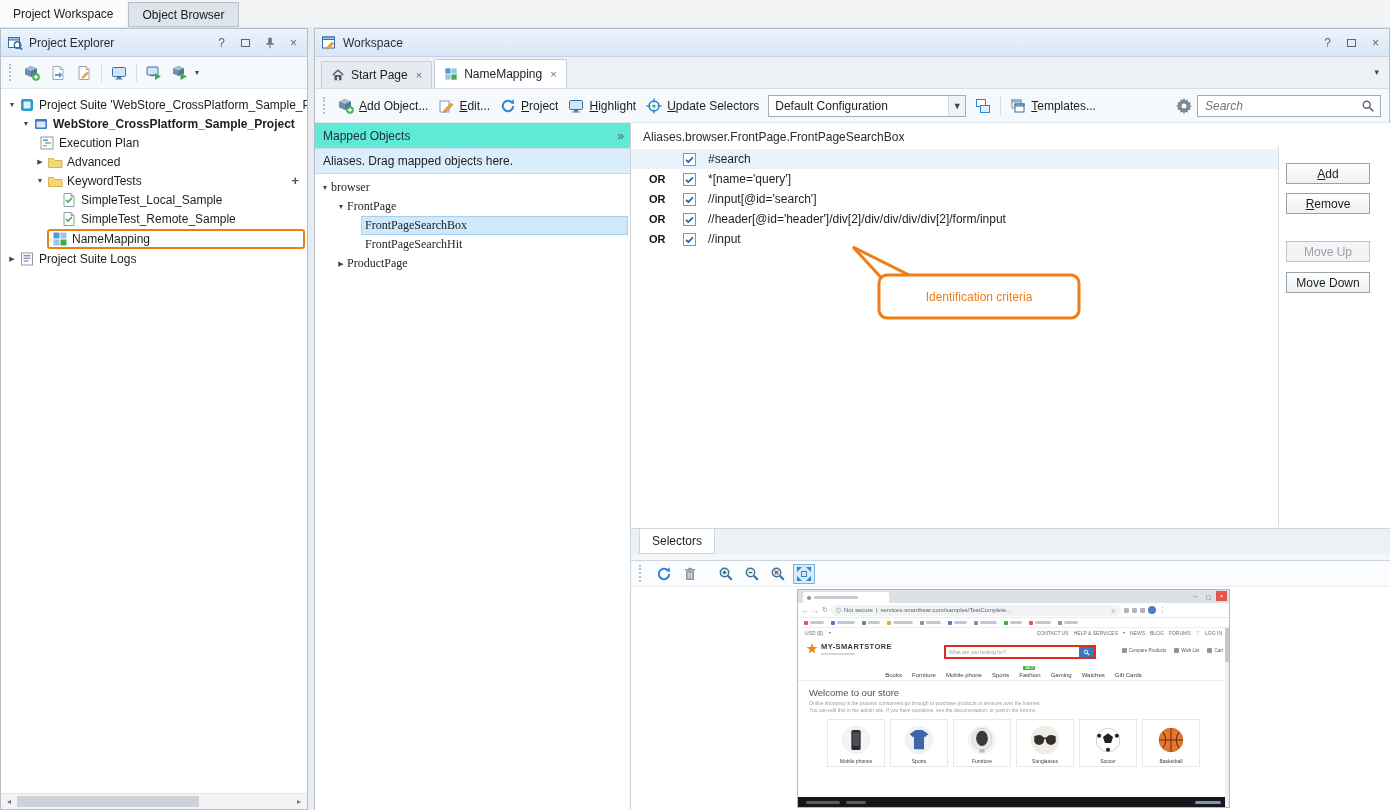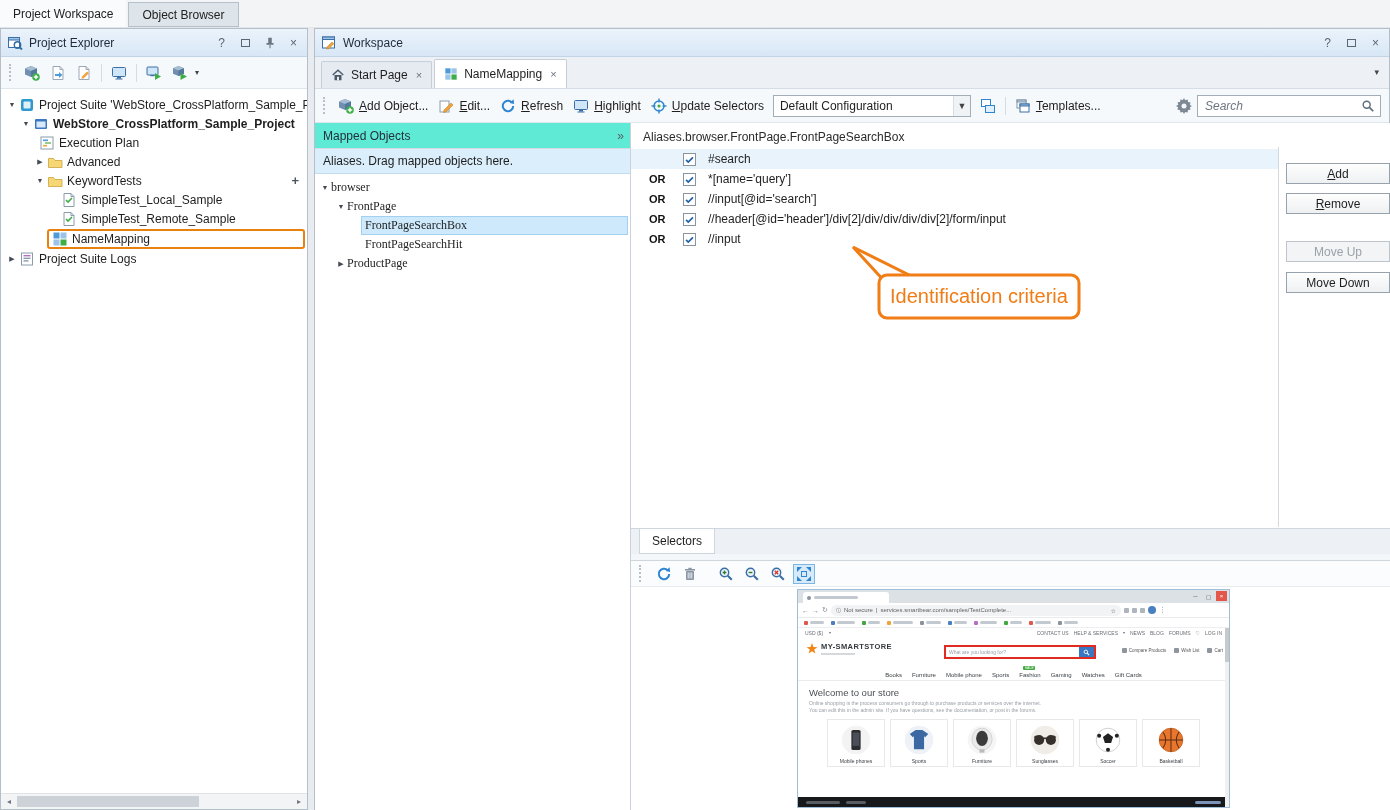--- a/index.html
+++ b/index.html
@@ -69,23 +69,23 @@
   .selpane { position:absolute; left:316px; top:0; width:760px; height:688px; background:#f4f7fa; }
   .sel-white { position:absolute; left:0; top:0; width:760px; height:405px; background:#fff; }
   .objpath { position:absolute; left:12px; top:7px; font-size:12px; color:#2b2b2b; }
   .selrows { position:absolute; left:0; top:26px; width:647px; }
   .selrow { height:20px; display:flex; align-items:center; padding-left:18px; }
   .selrow.first { background:#e9f3fc; }
   .orcell { width:34px; font-weight:bold; font-size:11px; color:#111; }
   .cbox { width:13px; height:13px; border:1px solid #8a949e; background:#fff; flex:none; display:flex; align-items:center; justify-content:center; }
   .selval { margin-left:12px; font-size:12px; }
   .vline { position:absolute; left:647px; top:24px; height:380px; width:1px; background:#d4d9de; }
-  .winbtn { position:absolute; left:655px; width:104px; height:21px; background:linear-gradient(#fefefe,#eef0f2); border:1px solid #98a2ac; font-size:12px; display:flex; align-items:center; justify-content:center; }
+  .winbtn { position:absolute; left:655px; width:84px; height:21px; background:linear-gradient(#fefefe,#eef0f2); border:1px solid #98a2ac; font-size:12px; display:flex; align-items:center; justify-content:center; }
   .winbtn.disabled { background:#f3f4f5; border-color:#bdc4cb; color:#9aa1a8; }
-  .callout-text { position:absolute; left:248px; top:152px; width:200px; height:43px; display:flex; align-items:center; justify-content:center; color:#ef7d17; font-size:20px; }
+  .callout-text { position:absolute; left:248px; top:152px; width:200px; height:43px; display:flex; align-items:center; justify-content:center; color:#ef7d17; font-size:12px; }
   .selbottom { position:absolute; left:0; top:405px; width:760px; height:26px; background:#edf1f5; border-top:1px solid #cfd6dd; }
   .seltab { position:absolute; left:8px; top:0; height:25px; padding:0 12px; background:#fff; border:1px solid #cfd6dd; border-top:none; display:flex; align-items:center; font-size:12px; }
 
   
   .preview { position:absolute; left:0; top:437px; width:760px; height:251px; background:#fff; border-top:1px solid #cfd6dd; }
   .pvbar { height:26px; background:#fafcfe; border-bottom:1px solid #e8ecf0; display:flex; align-items:center; padding:0 4px; gap:4px; }
   .pvbtn { width:22px; height:20px; display:flex; align-items:center; justify-content:center; border:1px solid transparent; }
   .pvbtn.active { background:#d6eafa; border-color:#7db6e2; }
 
   
@@ -481,21 +481,21 @@
     <span class="tbtn">
       <svg class="ic16">
           <use href="#i-edit"></use>
         </svg>
       <span class="ac">Edit...</span>
     </span>
     <span class="tbtn">
       <svg class="ic16">
           <use href="#i-refresh"></use>
         </svg>
-      <span class="ac">Refresh</span>
+      <span class="ac">Project</span>
     </span>
     <span class="tbtn">
       <svg class="ic16">
           <use href="#i-monitor"></use>
         </svg>
       <span class="ac">Highlight</span>
     </span>
     <span class="tbtn">
       <svg class="ic16">
           <use href="#i-target"></use>

